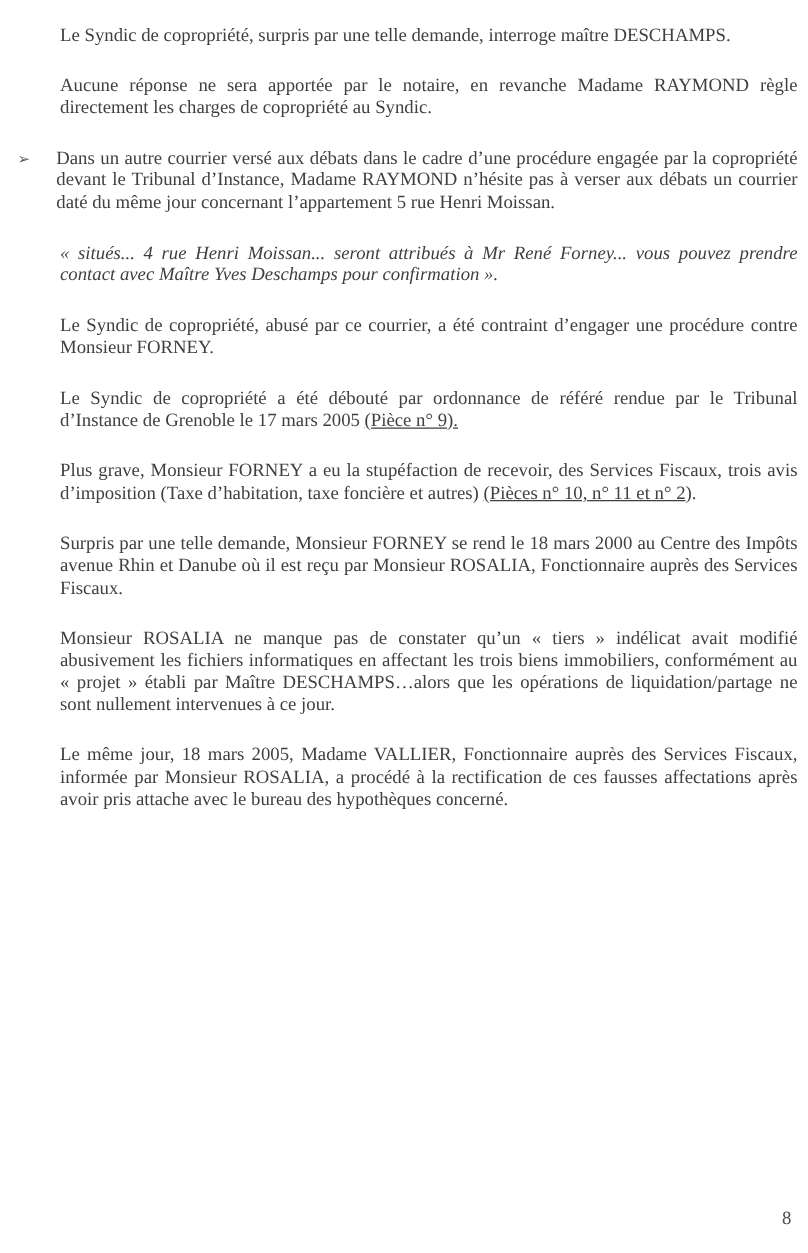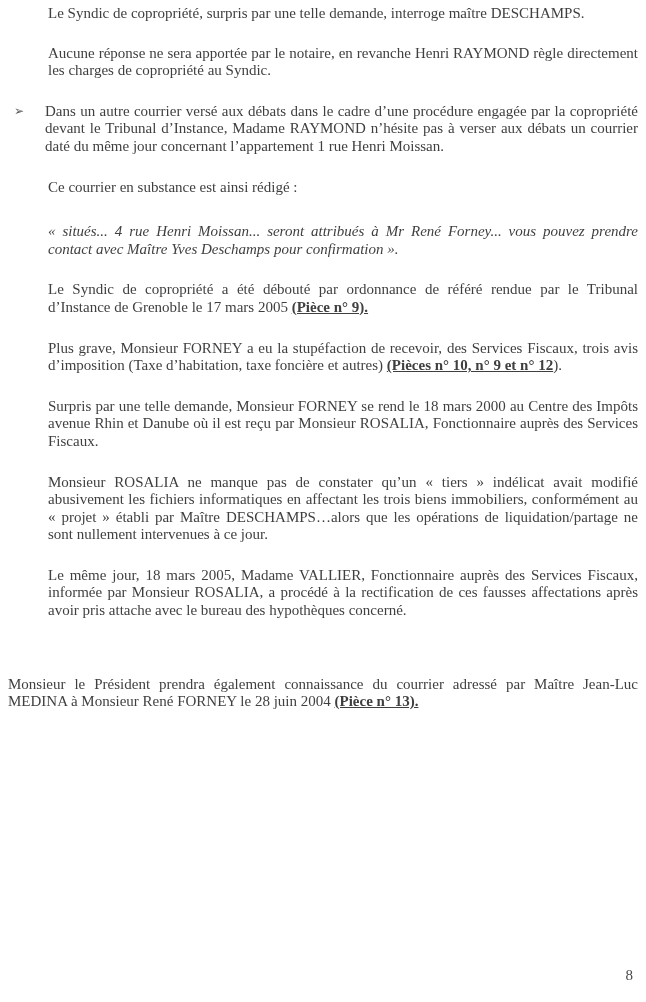--- a/index.html
+++ b/index.html
@@ -13,21 +13,21 @@
     position: relative;
     font-family: "Liberation Serif", "DejaVu Serif", serif;
     color: #3f3f3f;
     overflow: hidden;
   }
   .page {
     position: relative;
     width: 646px;
     height: 1002px;
     background: #ffffff;
-    padding-top: 5px;
+    padding-top: 21px;
     box-sizing: border-box;
   }
   .para {
     font-size: 15px;
     line-height: 17.6px;
     text-align: justify;
     margin: 0 8px 23px 48px;
   }
   .para.full {
     margin-left: 8px;
@@ -41,59 +41,58 @@
     left: -31px;
     top: 0;
     font-size: 12px;
     color: #5a5a5a;
     font-style: normal;
   }
   .italic {
     font-style: italic;
   }
   .b-u {
-    font-weight: bold;
+    font-weight: normal;
     text-decoration: underline;
   }
-  .gap-large { margin-bottom: 56px; }
+  .gap-large { margin-bottom: 34px; }
   .gap-med   { margin-bottom: 27px; }
   .gap-sm    { margin-bottom: 22px; }
   .page-number {
     position: absolute;
     top: 967px;
     right: 13px;
     font-size: 15px;
     color: #4a4a4a;
   }
 </style>
 </head>
 <body>
 
 <div class="page">
 
   <p class="para gap-sm"><span>Le Syndic de copropriété, surpris par une telle demande, interroge maître DESCHAMPS.</span></p>
 
-  <p class="para"><span>Aucune réponse ne sera apportée par le notaire, en revanche Henri RAYMOND règle directement les charges de copropriété au Syndic.</span></p>
+  <p class="para"><span>Aucune réponse ne sera apportée par le notaire, en revanche Madame RAYMOND règle directement les charges de copropriété au Syndic.</span></p>
 
-  <p class="para bulleted"><span class="bullet">➢</span><span>Dans un autre courrier versé aux débats dans le cadre d’une procédure engagée par la copropriété devant le Tribunal d’Instance, Madame RAYMOND n’hésite pas à verser aux débats un courrier daté du même jour concernant l’appartement 1 rue Henri Moissan.</span></p>
+  <p class="para bulleted"><span class="bullet">➢</span><span>Dans un autre courrier versé aux débats dans le cadre d’une procédure engagée par la copropriété devant le Tribunal d’Instance, Madame RAYMOND n’hésite pas à verser aux débats un courrier daté du même jour concernant l’appartement 5 rue Henri Moissan.</span></p>
 
-  <p class="para gap-med"><span>Ce courrier en substance est ainsi rédigé :</span></p>
 
   <p class="para italic"><span>« situés... 4 rue Henri Moissan... seront attribués à Mr René Forney... vous pouvez prendre contact avec Maître Yves Deschamps pour confirmation ».</span></p>
 
+  <p class="para"><span>Le Syndic de copropriété, abusé par ce courrier, a été contraint d’engager une procédure contre Monsieur FORNEY.</span></p>
 
   <p class="para"><span>Le Syndic de copropriété a été débouté par ordonnance de référé rendue par le Tribunal d’Instance de Grenoble le 17 mars 2005 </span><span class="b-u">(Pièce n° 9).</span></p>
 
-  <p class="para"><span>Plus grave, Monsieur FORNEY a eu la stupéfaction de recevoir, des Services Fiscaux, trois avis d’imposition (Taxe d’habitation, taxe foncière et autres) </span><span class="b-u">(Pièces n° 10, n° 9 et n° 12</span><span>).</span></p>
+  <p class="para"><span>Plus grave, Monsieur FORNEY a eu la stupéfaction de recevoir, des Services Fiscaux, trois avis d’imposition (Taxe d’habitation, taxe foncière et autres) </span><span class="b-u">(Pièces n° 10, n° 11 et n° 2</span><span>).</span></p>
 
   <p class="para"><span>Surpris par une telle demande, Monsieur FORNEY se rend le 18 mars 2000 au Centre des Impôts avenue Rhin et Danube où il est reçu par Monsieur ROSALIA, Fonctionnaire auprès des Services Fiscaux.</span></p>
 
   <p class="para"><span>Monsieur ROSALIA ne manque pas de constater qu’un « tiers » indélicat avait modifié abusivement les fichiers informatiques en affectant les trois biens immobiliers, conformément au « projet » établi par Maître DESCHAMPS…alors que les opérations de liquidation/partage ne sont nullement intervenues à ce jour.</span></p>
 
   <p class="para gap-large"><span>Le même jour, 18 mars 2005, Madame VALLIER, Fonctionnaire auprès des Services Fiscaux, informée par Monsieur ROSALIA, a procédé à la rectification de ces fausses affectations après avoir pris attache avec le bureau des hypothèques concerné.</span></p>
 
-  <p class="para full"><span>Monsieur le Président prendra également connaissance du courrier adressé par Maître Jean-Luc MEDINA à Monsieur René FORNEY le 28 juin 2004 </span><span class="b-u">(Pièce n° 13).</span></p>
 
 
 
   <div class="page-number">8</div>
 
 </div>
 
 </body></html>

